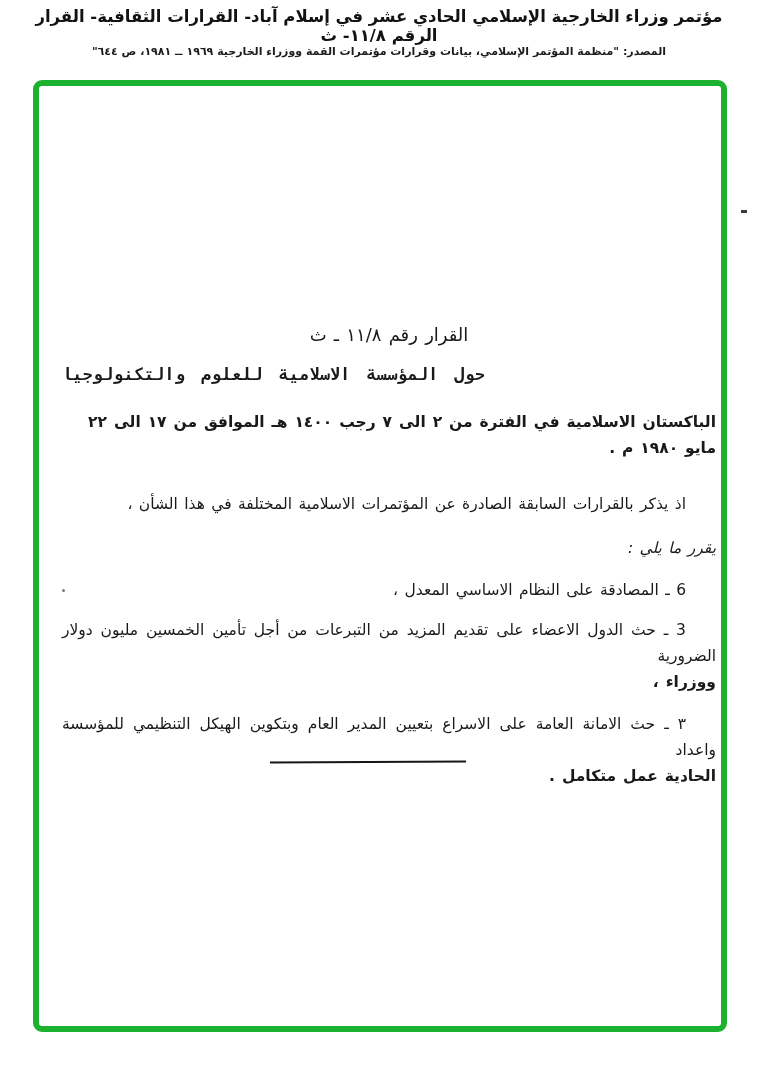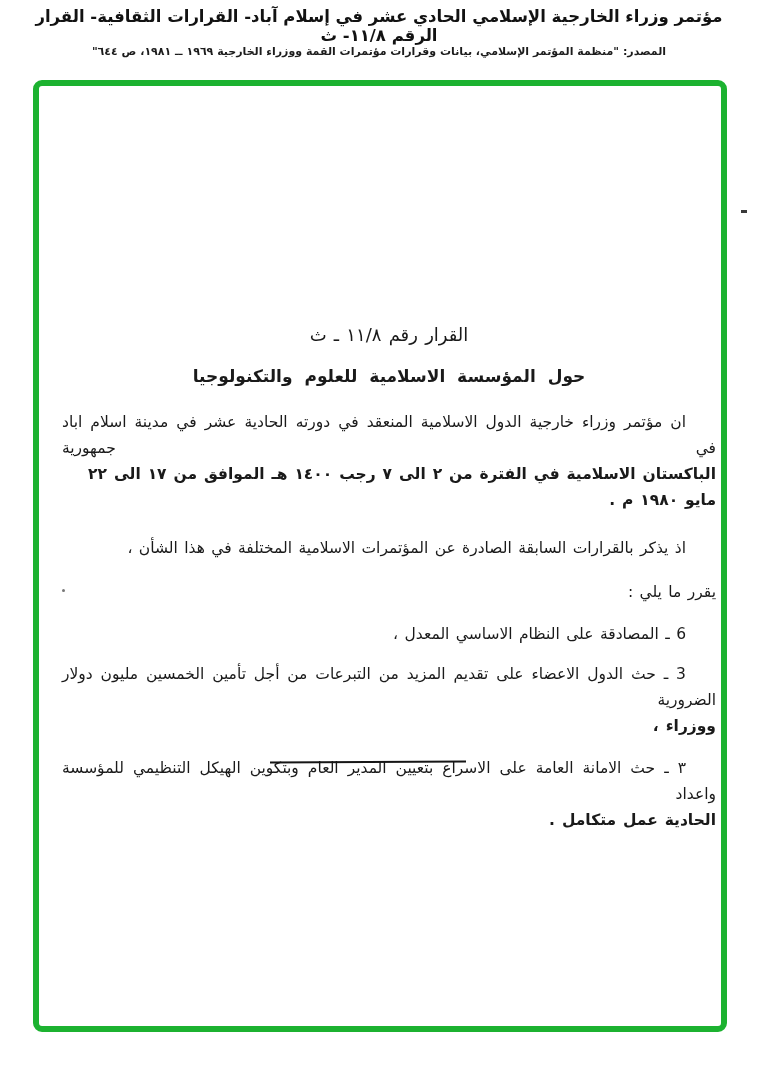--- a/index.html
+++ b/index.html
@@ -15,29 +15,29 @@
           text-align:center; font-weight:bold; font-size:11px; color:#1c1c1c; }
 
   
   .frame { position:absolute; left:33px; top:80px; width:694px; height:952px;
            border:6px solid #1cb230; border-radius:9px; background:#ffffff; }
 
   
   .content { position:absolute; left:62px; top:322px; width:654px; direction:rtl;
              font-size:15.5px; color:#1a1a1a; word-spacing:1.5px; line-height:26px; }
   .res-line { text-align:center; font-size:18px; }
-  .doc-title { text-align:center; font-weight:bold; font-size:17px;
-               word-spacing:6px; margin-top:15px; }
+  .doc-title { text-align:left; font-weight:bold; font-size:17px;
+               word-spacing:6px; margin-top:15px;font-family:Liberation Mono, monospace; }
   .para { margin-top:20px; }
   .just { text-align:justify; text-align-last:justify; }
   .indent { text-indent:30px; }
   .cont { text-align:right;font-weight:bold; }
   .lead-b { font-weight:normal; }
   .mt14 { margin-top:14px; } .mt16 { margin-top:16px; }
-  .mt18 { margin-top:18px; } .mt22 { margin-top:22px; }
+  .mt18 { margin-top:18px;font-style:italic; } .mt22 { margin-top:30px; }
 
   
   .divider { position:absolute; left:270px; top:761px; width:196px; height:2px;
              background:#161616; transform:rotate(-0.35deg); }
 
   
   .speck-a { position:absolute; left:741px; top:210px; width:6px; height:3px; background:#3a3a3a; }
   .speck-b { position:absolute; left:62px; top:589px; width:3px; height:3px; background:#777; border-radius:50%; }
 </style>
 </head>
@@ -50,21 +50,20 @@
 
   <div class="frame"></div>
 
   <div class="content">
 
     <div class="res-line">القرار رقم ١١/٨ ـ ث</div>
 
     <div class="doc-title">حول المؤسسة الاسلامية للعلوم والتكنولوجيا</div>
 
     <div class="para">
-      <div class="just indent">ان مؤتمر وزراء خارجية الدول الاسلامية المنعقد في دورته الحادية عشر في مدينة اسلام اباد في جمهورية</div>
       <div class="cont">الباكستان الاسلامية في الفترة من ٢ الى ٧ رجب ١٤٠٠ هـ  الموافق  من ١٧ الى ٢٢ مايو ١٩٨٠ م .</div>
     </div>
 
     <div class="para mt22 indent">اذ يذكر بالقرارات السابقة الصادرة عن المؤتمرات الاسلامية المختلفة في هذا الشأن ،</div>
 
     <div class="para mt18">يقرر ما يلي :</div>
 
     <div class="para mt16 indent">
       <span>6 ـ </span><span class="lead-b">المصادقة</span>
       <span>على النظام الاساسي المعدل ،</span>

